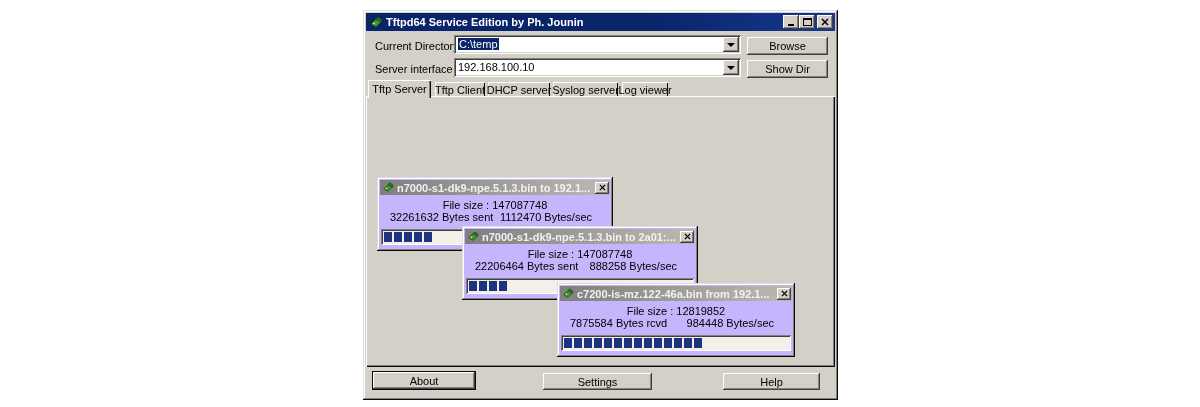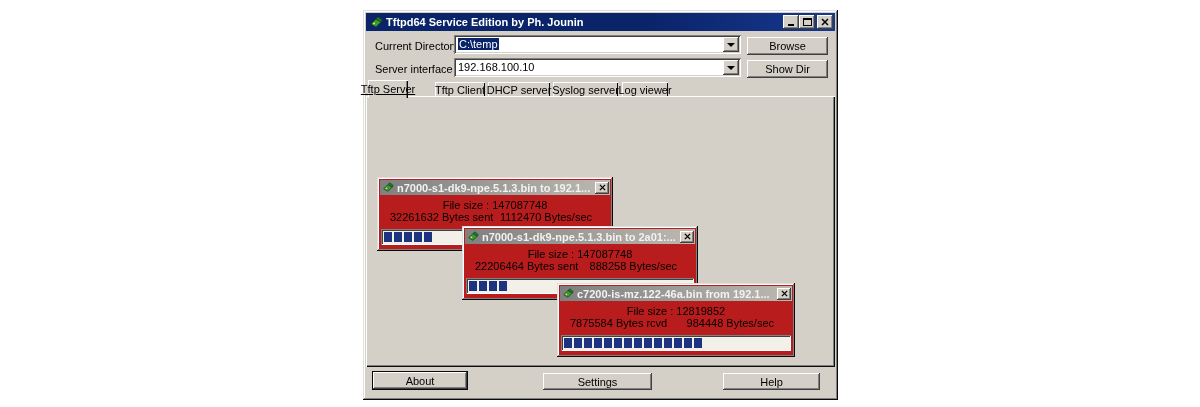--- a/index.html
+++ b/index.html
@@ -69,21 +69,21 @@
 
   
   .hscroll { position:absolute; left:0; right:0; bottom:0; height:15px; background:#F4F2EA; }
   .sbtn { position:absolute; top:0; width:16px; height:15px; background:#D4D0C8;
     box-shadow: inset -1px -1px 0 #404040, inset 1px 1px 0 #ffffff, inset -2px -2px 0 #808080;
     display:flex; align-items:center; justify-content:center; }
   .sthumb { position:absolute; left:16px; top:0; width:167px; height:15px; background:#D4D0C8;
     box-shadow: inset -1px -1px 0 #404040, inset 1px 1px 0 #ffffff, inset -2px -2px 0 #808080; }
 
   
-  .popup { position:absolute; background:#b91c1c; z-index:10;
+  .popup { position:absolute; background:#c4b5fd; z-index:10;
     box-shadow: inset -1px -1px 0 #0a0a0a, inset 1px 1px 0 #dfdfdf,
                 inset -2px -2px 0 #808080, inset 2px 2px 0 #ffffff; height:74px; }
   .ptitle { position:absolute; left:3px; top:3px; right:3px; height:15px;
     background:linear-gradient(90deg,#7F7F7F,#BDB9B1); display:flex; align-items:center; padding-left:2px; }
   .ptext { color:#f2f2f2; font-weight:bold; margin-left:3px; white-space:nowrap; overflow:hidden; flex:1; }
   .pclose { width:14px; height:12px; margin-right:1px; background:#D4D0C8; border:none; flex:none;
     box-shadow: inset -1px -1px 0 #404040, inset 1px 1px 0 #ffffff, inset -2px -2px 0 #808080;
     display:flex; align-items:center; justify-content:center; }
   .pline1 { position:absolute; left:0; right:0; top:22px; text-align:center; }
   .pline2 { position:absolute; left:0; right:8px; top:34px; display:flex; justify-content:space-between; padding:0 13px; }
@@ -134,21 +134,21 @@
 
   <span class="lbl" style="left:12px; top:53px;">Server interface</span>
   <div class="combo" style="left:91px; top:48px; width:287px;">
     <span class="combo-text"><span>192.168.100.10</span></span>
     <span class="combo-arrow">
         <i class="tri-down"></i>
       </span>
   </div>
   <button class="btn3d footer-btn" style="left:384px; top:50px; width:81px; height:18px;">Show Dir</button>
 
-  <div class="tab active" style="left:5px; top:70px; width:40px; height:18px;text-decoration:underline;">Tftp Server</div>
+  <div class="tab active" style="left:5px; top:70px; width:63px; height:18px;">Tftp Server</div>
   <div class="tab" style="left:72px;  top:72px; width:50px; height:15px;">Tftp Client</div>
   <div class="tab" style="left:125px; top:72px; width:62px; height:15px;">DHCP server</div>
   <div class="tab" style="left:190px; top:72px; width:65px; height:15px;">Syslog server</div>
   <div class="tab" style="left:259px; top:72px; width:46px; height:15px;">Log viewer</div>
 
   <div class="panel"></div>
 
   <div class="listview sunken">
     <div class="lv-inner">
       <div class="hrow">
@@ -191,21 +191,21 @@
             <i class="tri-left"></i>
           </span>
         <span class="sthumb"></span>
         <span class="sbtn" style="right:0;">
             <i class="tri-right"></i>
           </span>
       </div>
     </div>
   </div>
 
-  <button class="btn3d default footer-btn" style="left:9px; top:361px; width:96px; height:19px;">About</button>
+  <button class="btn3d default footer-btn" style="left:9px; top:361px; width:104px; height:19px;">About</button>
   <button class="btn3d footer-btn" style="left:180px; top:363px; width:109px; height:17px;">Settings</button>
   <button class="btn3d footer-btn" style="left:360px; top:363px; width:97px; height:17px;">Help</button>
 </div>
 
 <div class="popup" style="left:377px; top:177px; width:236px; z-index:10;">
   <div class="ptitle">
     <span style="display:flex;">
       <svg width="12" height="11" viewBox="0 0 14 13">
           <path d="M2 8 L7 3 L12 6 L7 11 Z" fill="#3a9a3a" stroke="#145214"></path>
           <path d="M7 3 L9 1 L13 4 L12 6 Z" fill="#2a7a2a" stroke="#145214"></path>

